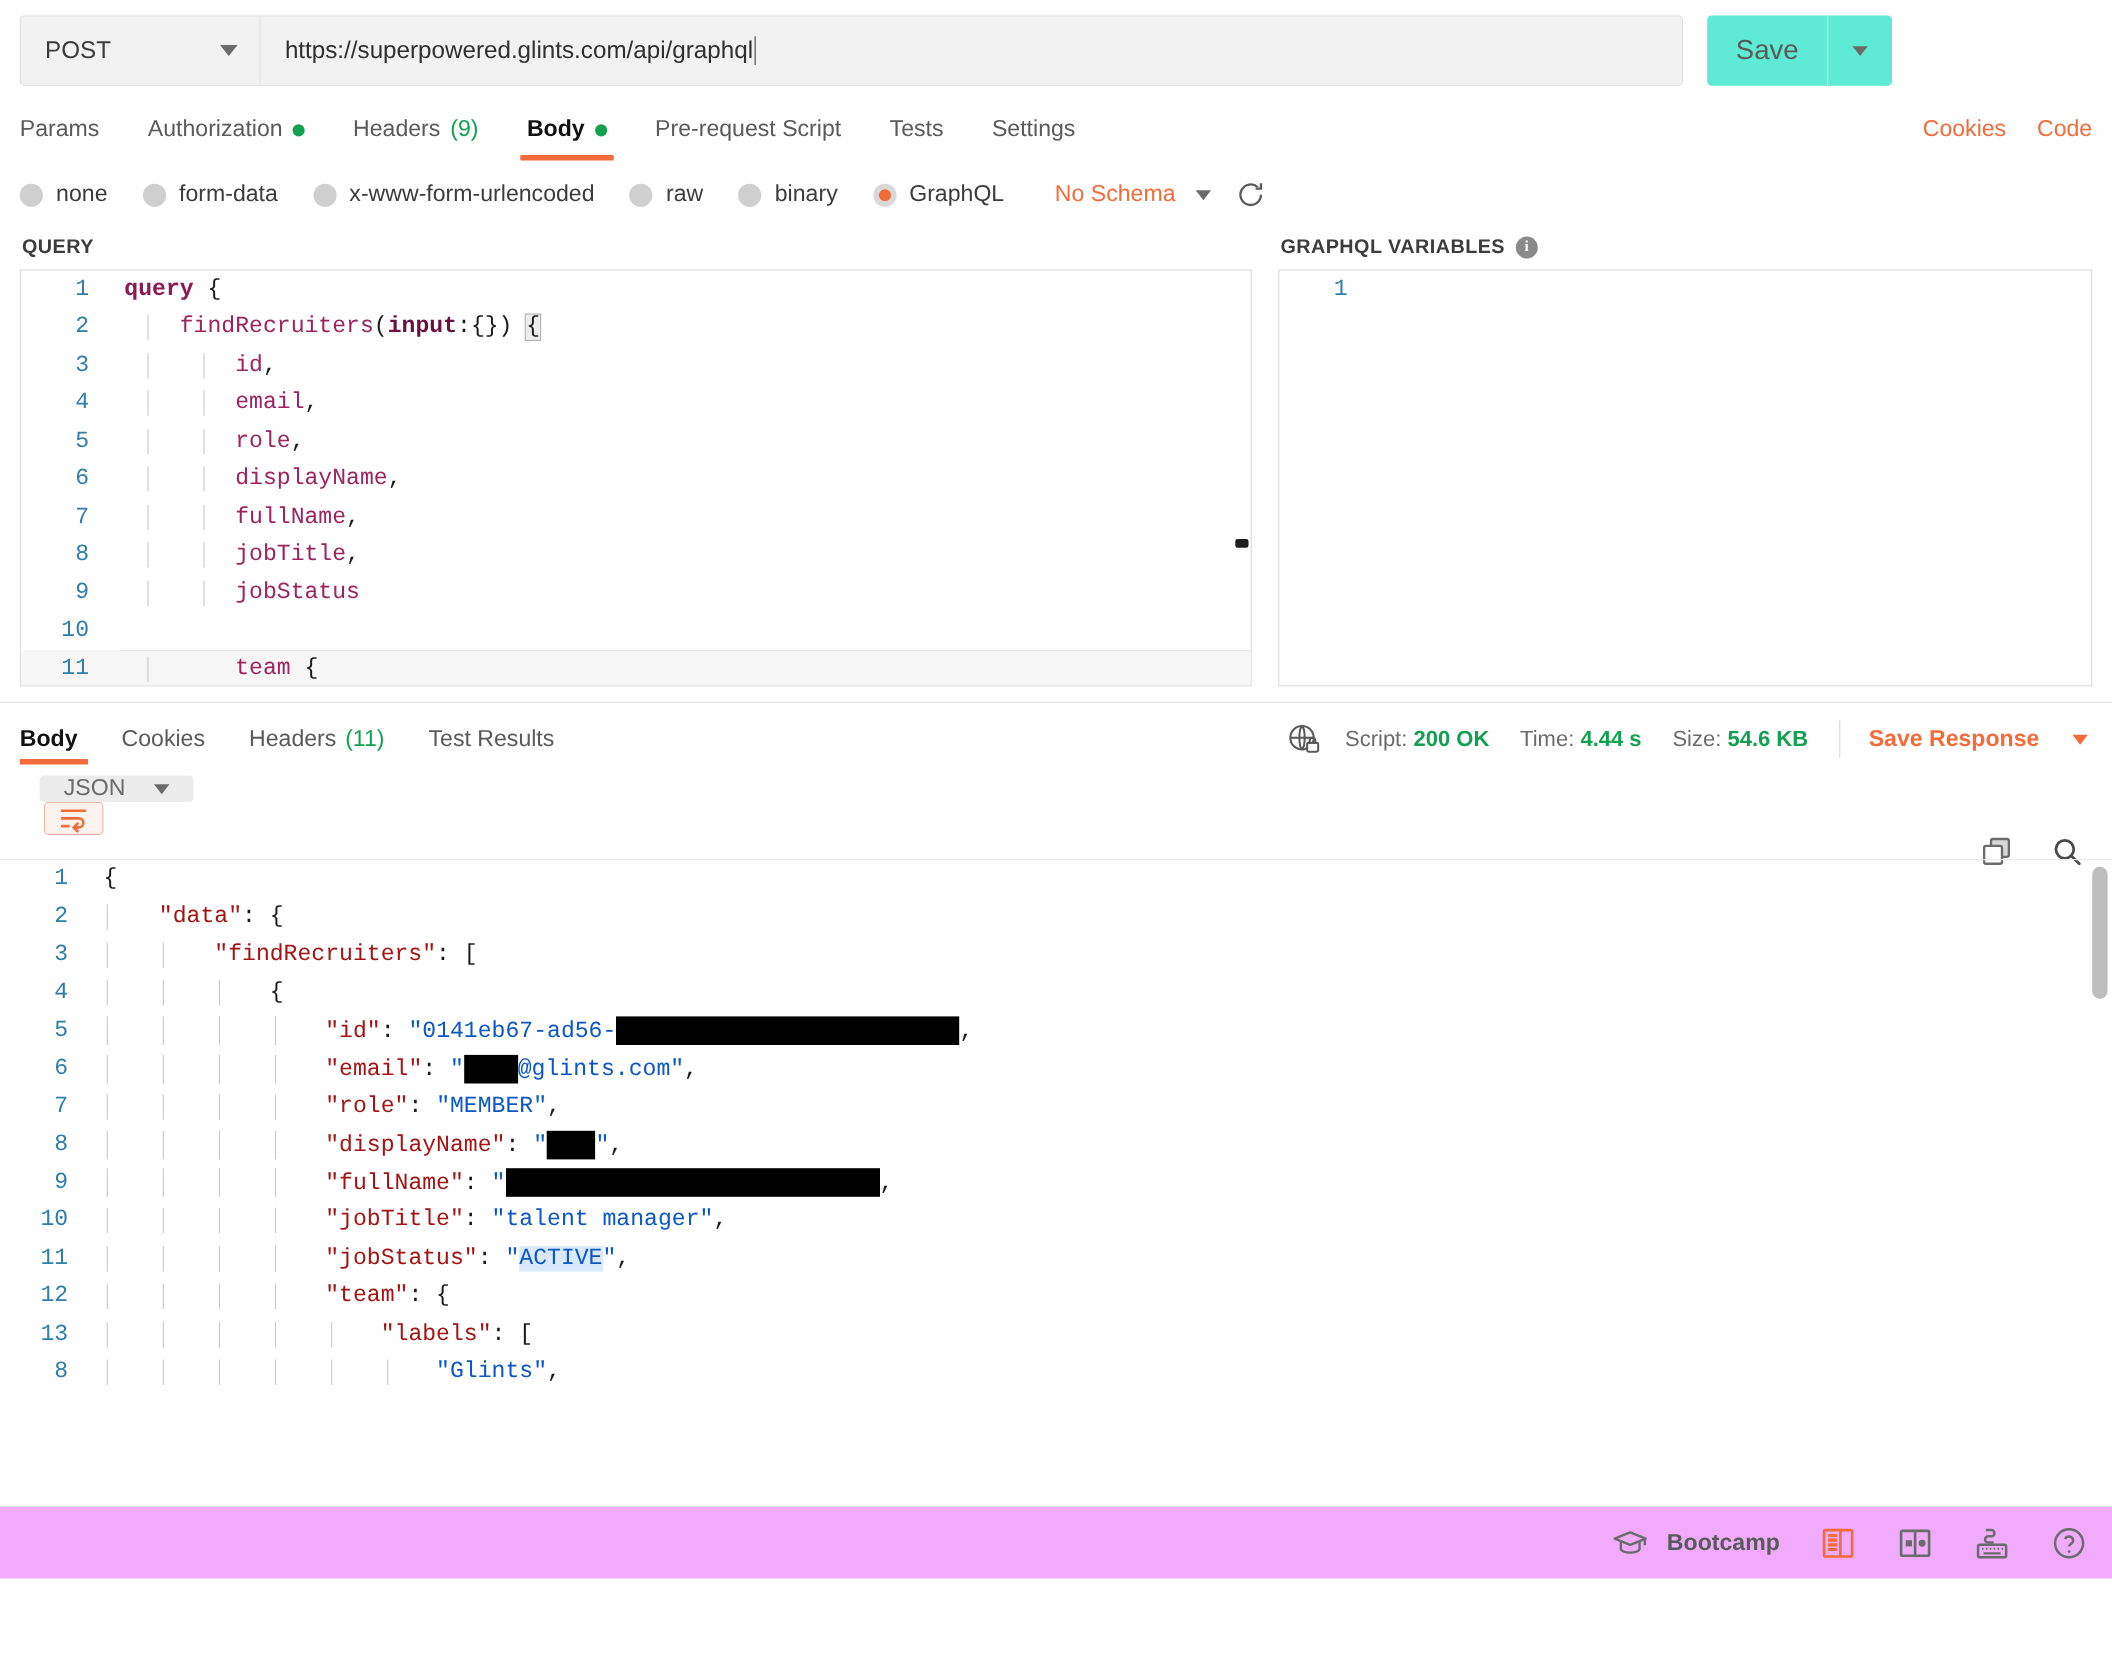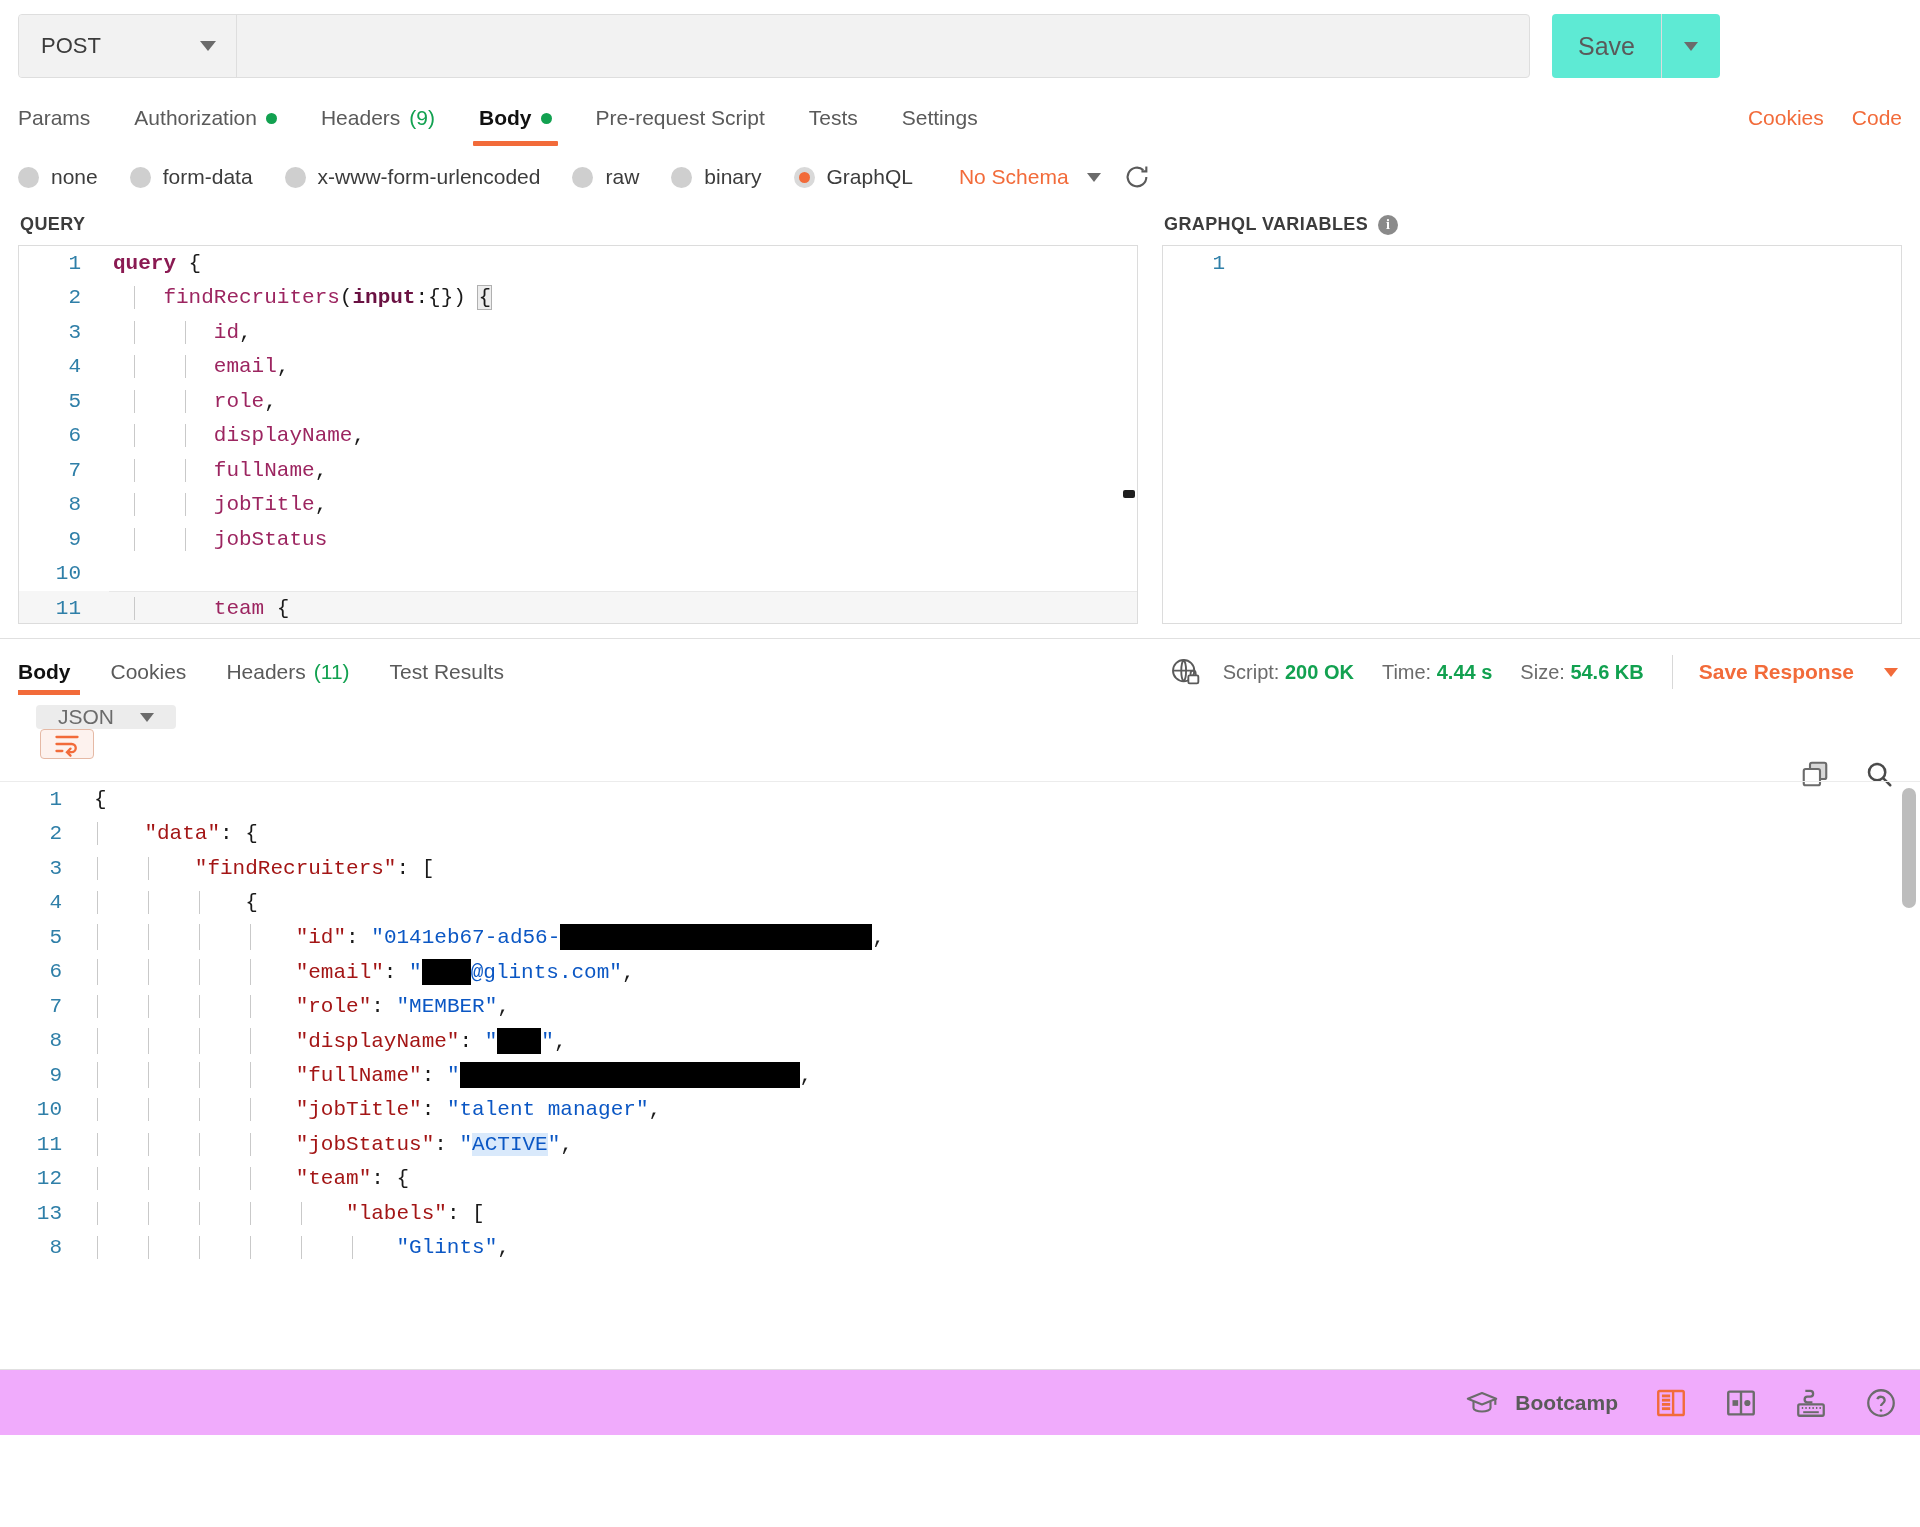--- a/index.html
+++ b/index.html
@@ -529,20 +529,24 @@
 </head>
 <body>
 
 <div class="app">
 
   <div class="urlbar">
     <div class="method-url">
       <div class="method-select">
         <span>POST</span>
         <span class="caret"></span>
+      </div>
+      <div class="url-input">
+        <span>https://superpowered.glints.com/api/graphql</span>
+          <span class="cursor"></span>
       </div>
     </div>
     <div class="save-group">
       <div class="save-btn">Save</div>
       <div class="save-caret">
         <span class="caret sm"></span>
       </div>
     </div>
   </div>
 

